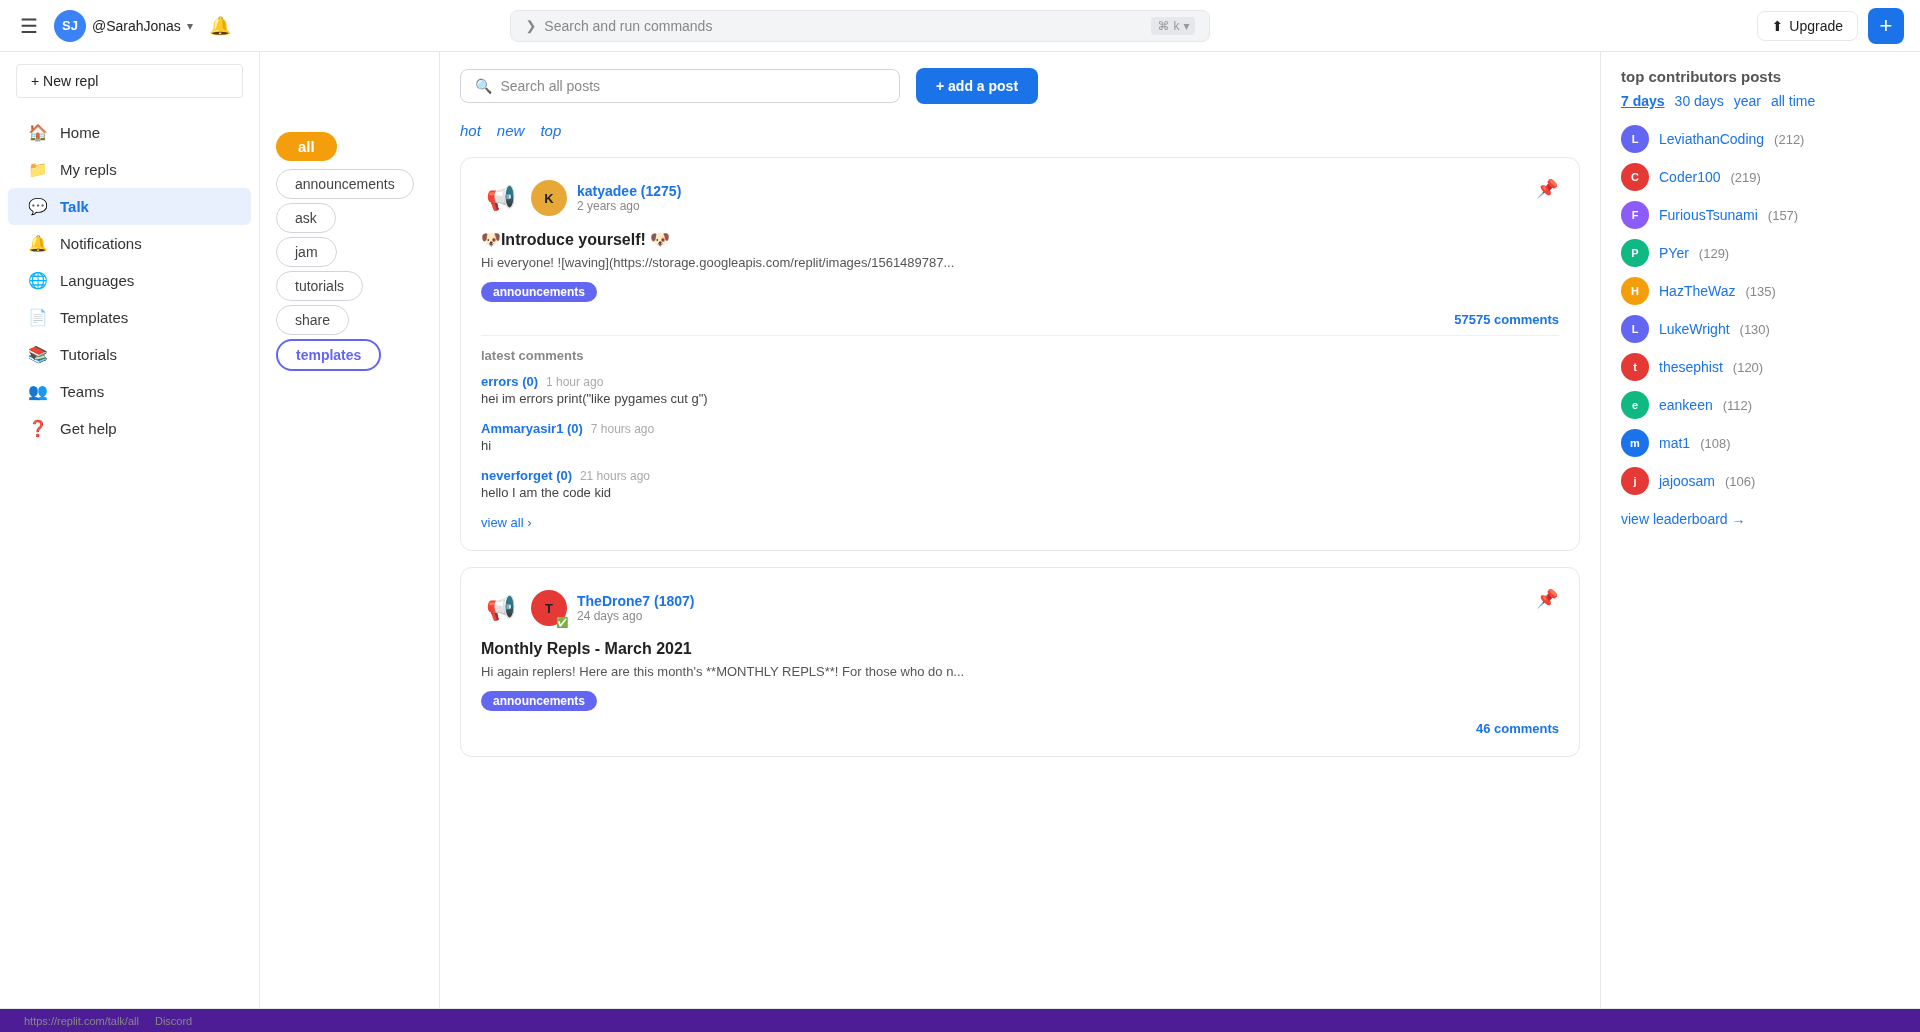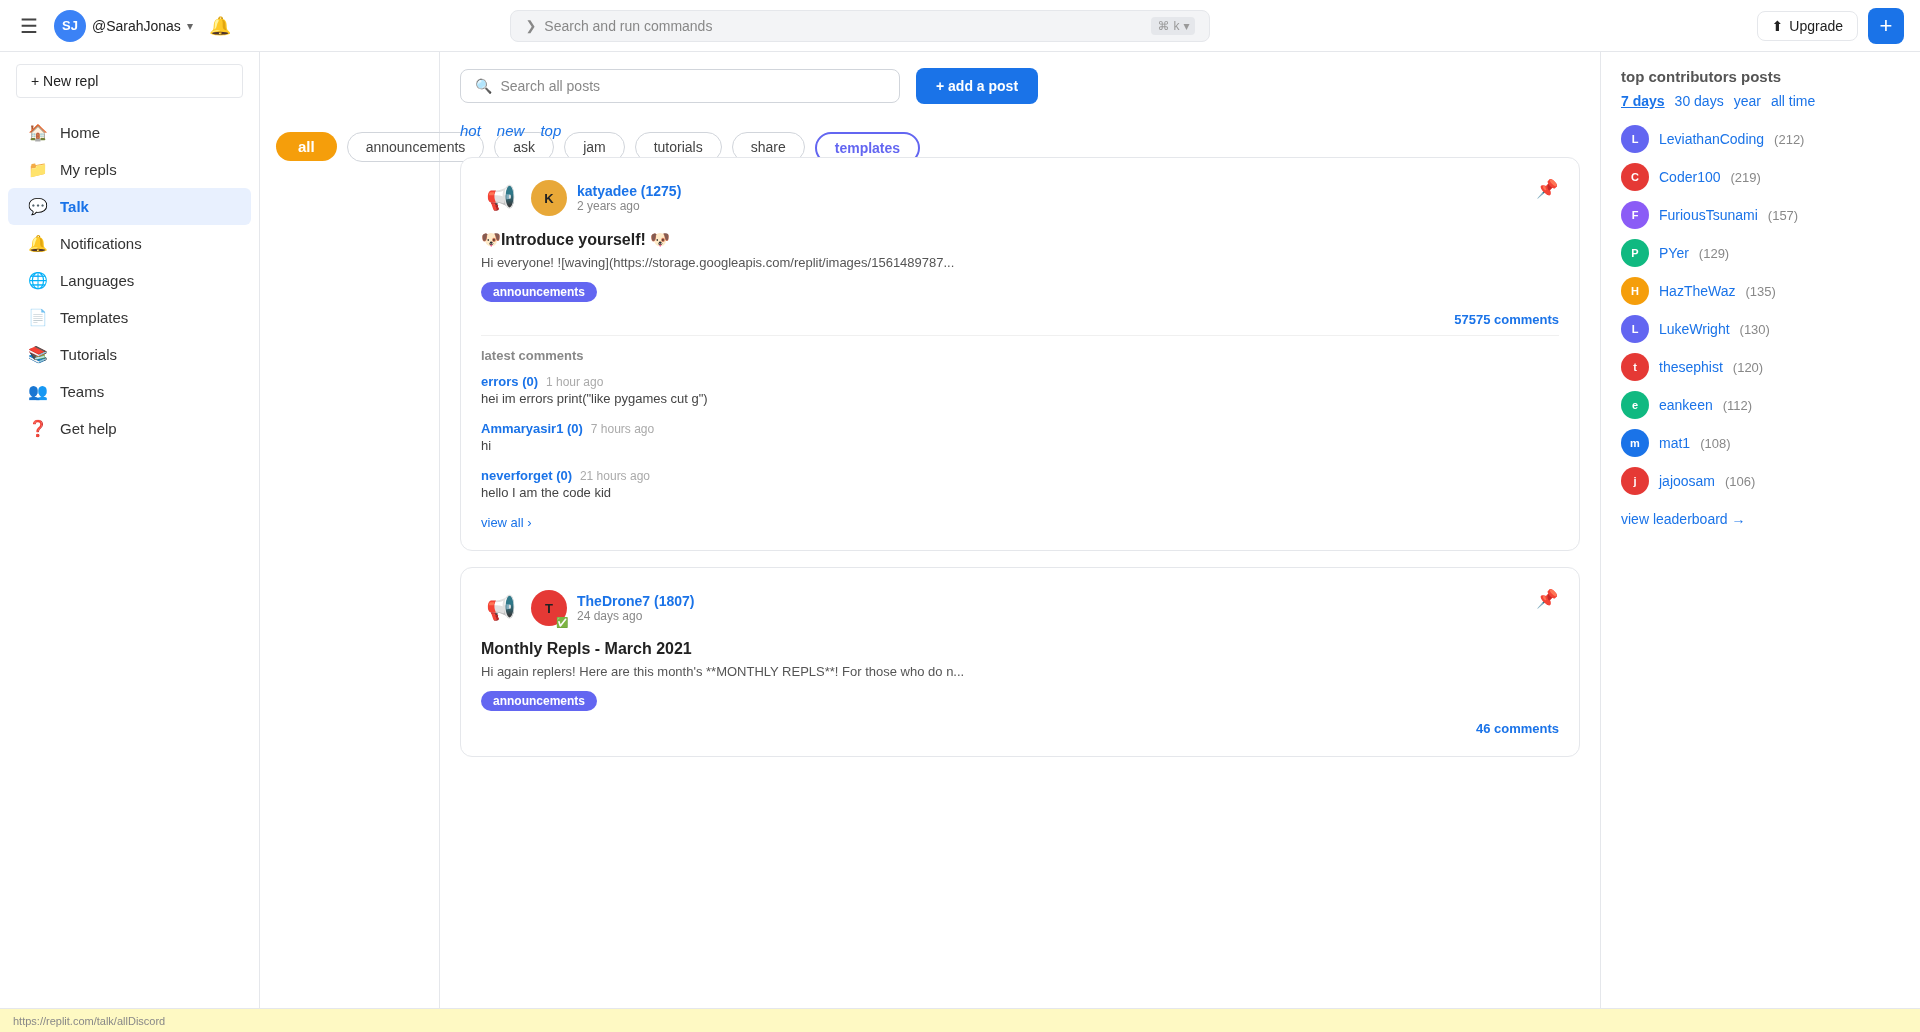--- a/index.html
+++ b/index.html
@@ -28,21 +28,21 @@
     .new-repl-btn { display: flex; align-items: center; gap: 6px; margin: 0 16px 16px; background: none; border: 1px solid #e5e7eb; border-radius: 4px; padding: 8px 14px; cursor: pointer; font-size: 14px; color: #222; font-weight: 500; }
     .sidebar-item { display: flex; align-items: center; gap: 12px; padding: 9px 20px; cursor: pointer; font-size: 15px; color: #333; border-radius: 6px; margin: 0 8px; }
     .sidebar-item.active { background: #e8f0fe; color: #1a73e8; font-weight: 600; }
     .sidebar-icon { width: 20px; text-align: center; font-size: 16px; flex-shrink: 0; }
     .sidebar-label { font-size: 15px; }
 
     
     .content-area { flex: 1; display: flex; overflow: hidden; }
 
     
-    .tags-col { width: 180px; padding: 80px 16px 16px; display: flex; gap: 10px; border-right: 1px solid #e5e7eb; flex-shrink: 0; }
+    .tags-col { width: 180px; padding: 80px 16px 16px; display: flex; flex-direction: column; gap: 4px; border-right: 1px solid #e5e7eb; flex-shrink: 0; }
     .tag-pill-all { background: #f59e0b; color: #fff; border: none; border-radius: 20px; padding: 6px 22px; font-size: 15px; font-weight: 600; cursor: pointer; align-self: flex-start; margin-bottom: 4px; }
     .tag-pill { background: none; border: 1px solid #d1d5db; border-radius: 20px; padding: 6px 18px; font-size: 14px; color: #444; cursor: pointer; align-self: flex-start; }
     .tag-pill.active-tag { border: 2px solid #6366f1; color: #6366f1; font-weight: 600; }
 
     
     .feed-col { flex: 1; overflow-y: auto; padding: 16px 20px; }
     .feed-header { display: flex; align-items: center; gap: 16px; margin-bottom: 16px; }
     .search-posts-input { flex: 1; max-width: 440px; display: flex; align-items: center; gap: 8px; background: #fff; border: 1px solid #d1d5db; border-radius: 8px; padding: 8px 14px; font-size: 14px; color: #888; cursor: text; }
     .add-post-btn { background: #1a73e8; color: #fff; border: none; border-radius: 8px; padding: 10px 20px; font-size: 14px; font-weight: 600; cursor: pointer; }
     .feed-tabs { display: flex; gap: 16px; margin-bottom: 16px; font-style: italic; }
@@ -78,21 +78,21 @@
     .contributors-title { font-size: 15px; font-weight: 600; color: #555; margin-bottom: 8px; }
     .time-filters { display: flex; gap: 10px; margin-bottom: 16px; flex-wrap: wrap; }
     .time-filter { font-size: 14px; color: #1a73e8; cursor: pointer; text-decoration: none; font-weight: 500; }
     .time-filter.active { font-weight: 700; text-decoration: underline; }
     .contributor-row { display: flex; align-items: center; gap: 10px; margin-bottom: 10px; }
     .contributor-avatar { width: 28px; height: 28px; border-radius: 50%; font-size: 11px; font-weight: 700; display: flex; align-items: center; justify-content: center; color: #fff; flex-shrink: 0; }
     .contributor-name { font-size: 14px; color: #1a73e8; font-weight: 500; }
     .contributor-score { font-size: 13px; color: #888; }
     .view-leaderboard { display: block; margin-top: 16px; font-size: 14px; color: #1a73e8; text-decoration: none; cursor: pointer; }
 
-    .status-bar { height: 24px; background: #fef9c3; border-top: 1px solid #e5e7eb; display: flex; align-items: center; padding: 0 13px; font-size: 11px; color: #888; gap: 0; flex-shrink: 0; }
+    .status-bar { height: 24px; background: #4c1d95; border-top: 1px solid #e5e7eb; display: flex; align-items: center; padding: 0 24px; font-size: 11px; color: #888; gap: 16px; flex-shrink: 0; }
   </style>
 </head>
 <body>
 
 <nav class="top-nav">
   <button class="hamburger-btn">
     <span>☰</span>
   </button>
   <button class="avatar-btn">
     <div class="avatar-circle">SJ</div>

